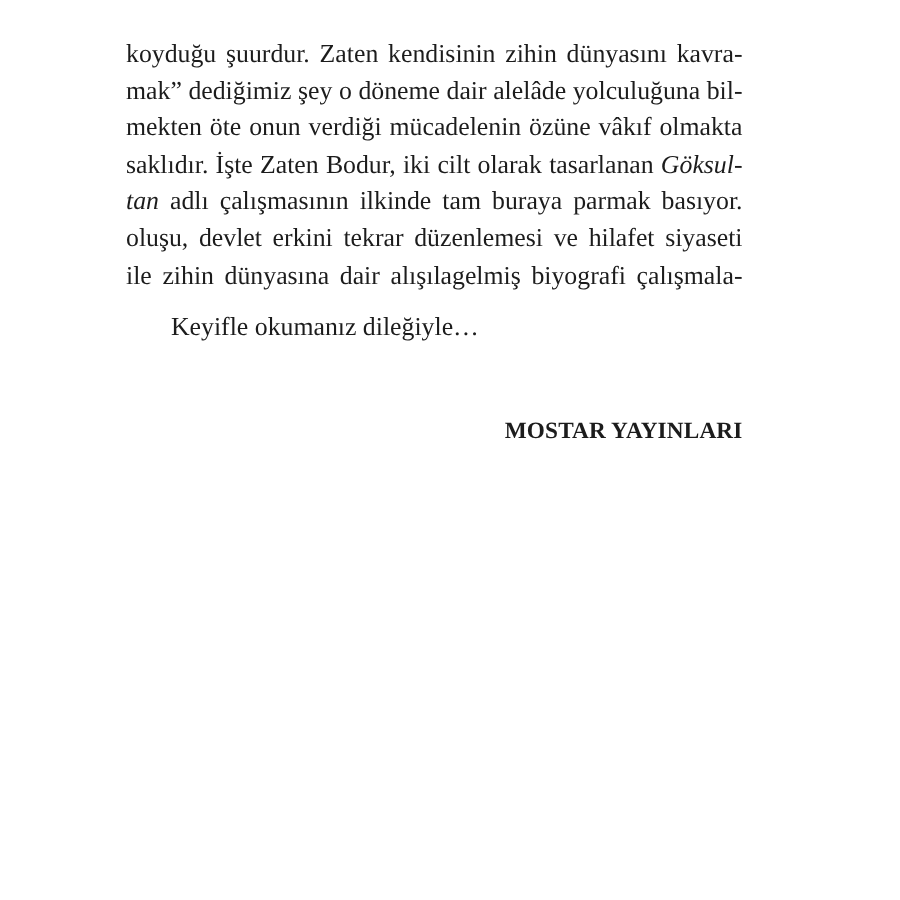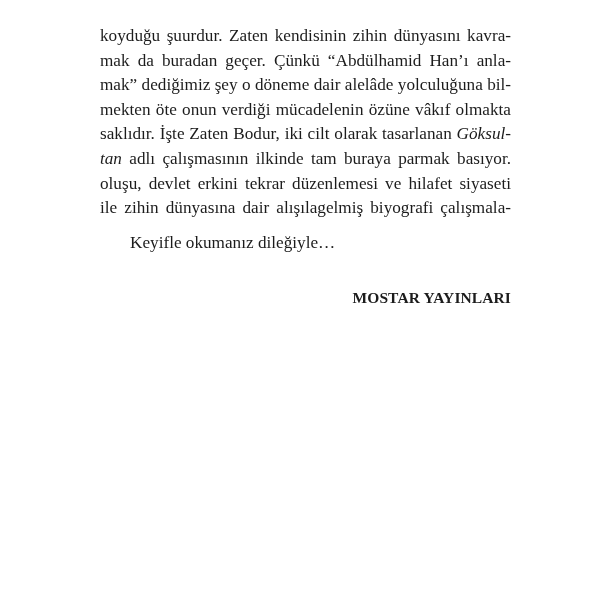--- a/index.html
+++ b/index.html
@@ -8,21 +8,21 @@
       background: #ffffff;
     }
     body {
       width: 600px;
       height: 600px;
       position: relative;
       overflow: hidden;
     }
     .page {
       position: absolute;
-      left: 100px;
+      left: 84px;
       top: 24px;
       width: 411px;
       font-family: "Liberation Serif", "DejaVu Serif", serif;
       font-size: 17.2px;
       line-height: 24.6px;
       color: #1c1c1c;
     }
     .para {
       margin: 0;
       text-align: justify;
@@ -37,34 +37,33 @@
     .line.last {
       text-align-last: left;
     }
     .line span.i { font-style: italic; }
     .closing {
       margin: 10px 0 0 0;
       text-indent: 30px;
       font-family: Liberation Serif, serif;
     }
     .signature {
-      margin-top: 31px;
+      margin-top: 45px;
       text-align: right;
       font-weight: bold;
       font-size: 15.5px;
       letter-spacing: 0.1px;
     }
   </style>
 </head>
 <body>
 
 <div class="page">
   <div class="para">
     <span class="line">koyduğu şuurdur. Zaten kendisinin zihin dünyasını kavra-</span>
-    <span class="line">mak da buradan geçer. Çünkü “Abdülhamid Han’ı anla-</span>
     <span class="line">mak” dediğimiz şey o döneme dair alelâde yolculuğuna bil-</span>
     <span class="line">mekten öte onun verdiği mücadelenin özüne vâkıf olmakta</span>
     <span class="line"><span>saklıdır. İşte Zaten Bodur, iki cilt olarak tasarlanan</span> <span class="i">Göksul-</span></span>
     <span class="line"><span class="i">tan</span> <span>adlı çalışmasının ilkinde tam buraya parmak basıyor.</span></span>
     <span class="line">oluşu, devlet erkini tekrar düzenlemesi ve hilafet siyaseti</span>
     <span class="line">ile zihin dünyasına dair alışılagelmiş biyografi çalışmala-</span>
   </div>
   <p class="closing">Keyifle okumanız dileğiyle…</p>
   <div class="signature">MOSTAR YAYINLARI</div>
 </div>

